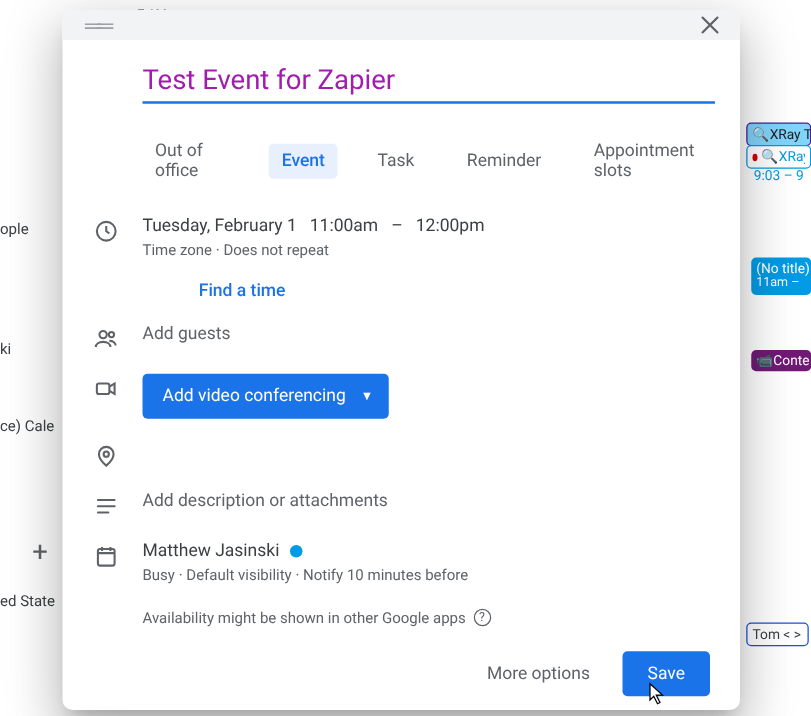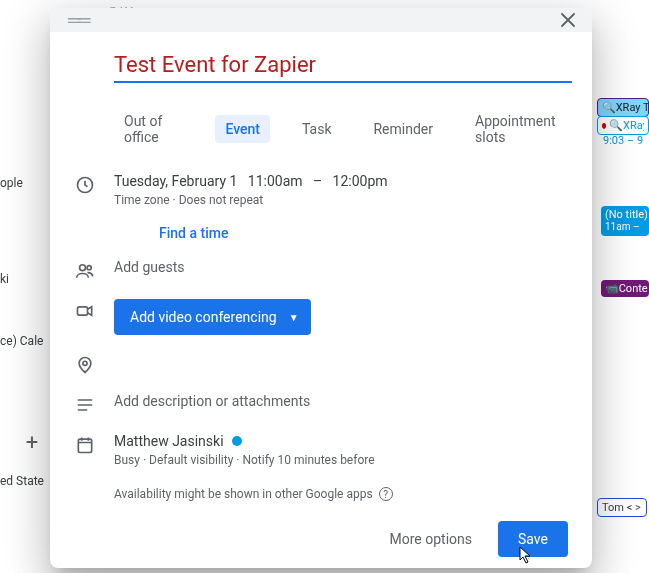--- a/index.html
+++ b/index.html
@@ -64,21 +64,21 @@
   }
   .drag-handle { color:#9aa0a6; font-size:18px; letter-spacing:-3px; }
   .close-x { color:#5f6368; font-size:16px; cursor:pointer; width:24px;height:24px;display:flex;align-items:center;justify-content:center;border-radius:50%; }
   .dialog-body { padding: 18px 18px 0 24px; flex:1; }
   .title-input {
     width: 458px;
     margin-left: 40px;
     border:none;
     border-bottom:2px solid #1a73e8;
     font-size:22px;
-    color:#b91c1c;
+    color:#a21caf;
     padding:2px 0 4px 0;
     outline:none;
     font-family:inherit;
   }
   .title-input::placeholder { color:#70757a; }
   .tabs { display:flex; gap:22px; margin-left:40px; margin-top:24px; align-items:center; }
   .tab { color:#5f6368; font-size:14px; cursor:pointer; padding:6px 10px; border-radius:4px; }
   .tab.active { color:#1a73e8; background:#e8f0fe; font-weight:500; }
   .row { display:flex; align-items:flex-start; margin-top:22px; gap:18px; }
   .row.tight { margin-top:18px; }

